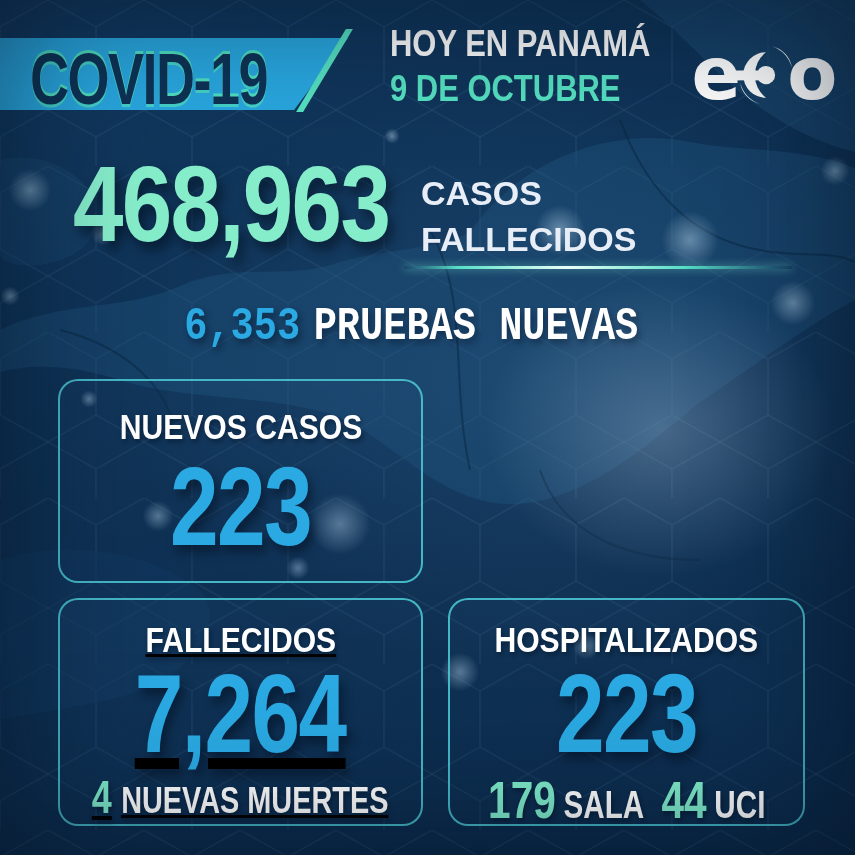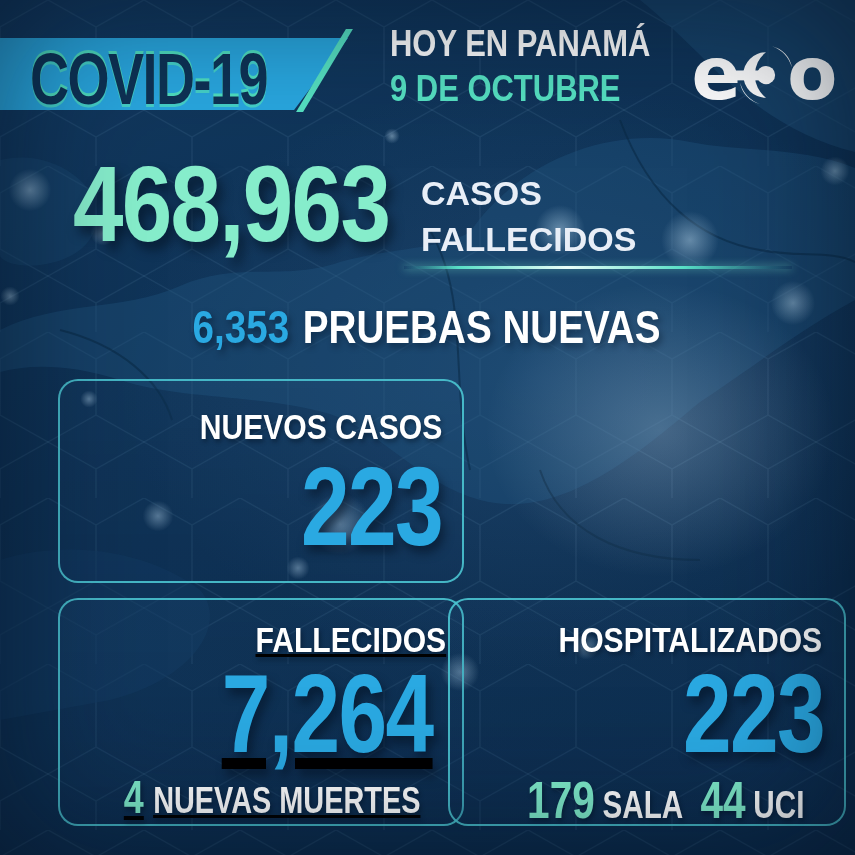--- a/index.html
+++ b/index.html
@@ -37,29 +37,29 @@
         transform:scaleX(0.84);transform-origin:left top;
         text-shadow:6px 8px 12px rgba(3,16,32,0.6);}
   .hero-label{position:absolute;left:421px;top:170px;z-index:3;color:#e8eef7;
         font-size:34px;line-height:46px;letter-spacing:0;}
   .hero-label div{white-space:nowrap;}
   .hero-underline{position:absolute;left:404px;top:266px;width:388px;height:3px;z-index:3;
         background:linear-gradient(90deg, rgba(87,223,198,0) 0%, #57dfc6 14%, #eafff9 42%, #57dfc6 72%, rgba(87,223,198,0) 100%);
         box-shadow:0 0 9px rgba(130,235,210,0.65);}
 
   
-  .tests{position:absolute;left:16px;top:302px;width:822px;text-align:center;z-index:3;white-space:nowrap;}
+  .tests{position:absolute;left:0;top:302px;width:822px;text-align:center;z-index:3;white-space:nowrap;font-family:Liberation Mono, monospace;}
   .tests-inner{display:inline-block;transform:scaleX(0.84);transform-origin:center;font-size:46px;line-height:1.1;}
   .tests-value{color:#2aa9e2;margin-right:16px;text-shadow:3px 4px 7px rgba(3,16,32,0.5);}
   .tests-label{color:#ffffff;text-shadow:3px 4px 7px rgba(3,16,32,0.4);}
 
   
   .card{position:absolute;border:2px solid rgba(75,197,210,0.9);border-radius:20px;z-index:3;
         background:linear-gradient(180deg, rgba(45,95,140,0.10), rgba(20,55,95,0.16));
-        display:flex;flex-direction:column;align-items:flex-end;padding-left:41px;}
+        display:flex;flex-direction:column;align-items:center;}
   .card-1{left:58px;top:379px;width:361px;height:200px;}
   .card-2{left:448px;top:379px;width:353px;height:200px;}
   .card-3{left:58px;top:598px;width:361px;height:224px;text-decoration:underline;}
   .card-4{left:448px;top:598px;width:353px;height:224px;}
   .card-title{color:#ffffff;font-size:35px;margin-top:26px;white-space:nowrap;
         transform:scaleX(0.86);transform-origin:center;letter-spacing:0;
         text-shadow:2px 3px 5px rgba(3,16,32,0.45);}
   .card-3 .card-title,.card-4 .card-title{margin-top:20px;}
   .card-value{color:#2aa9e2;white-space:nowrap;letter-spacing:-2px;
         transform:scaleX(0.78);transform-origin:center;

